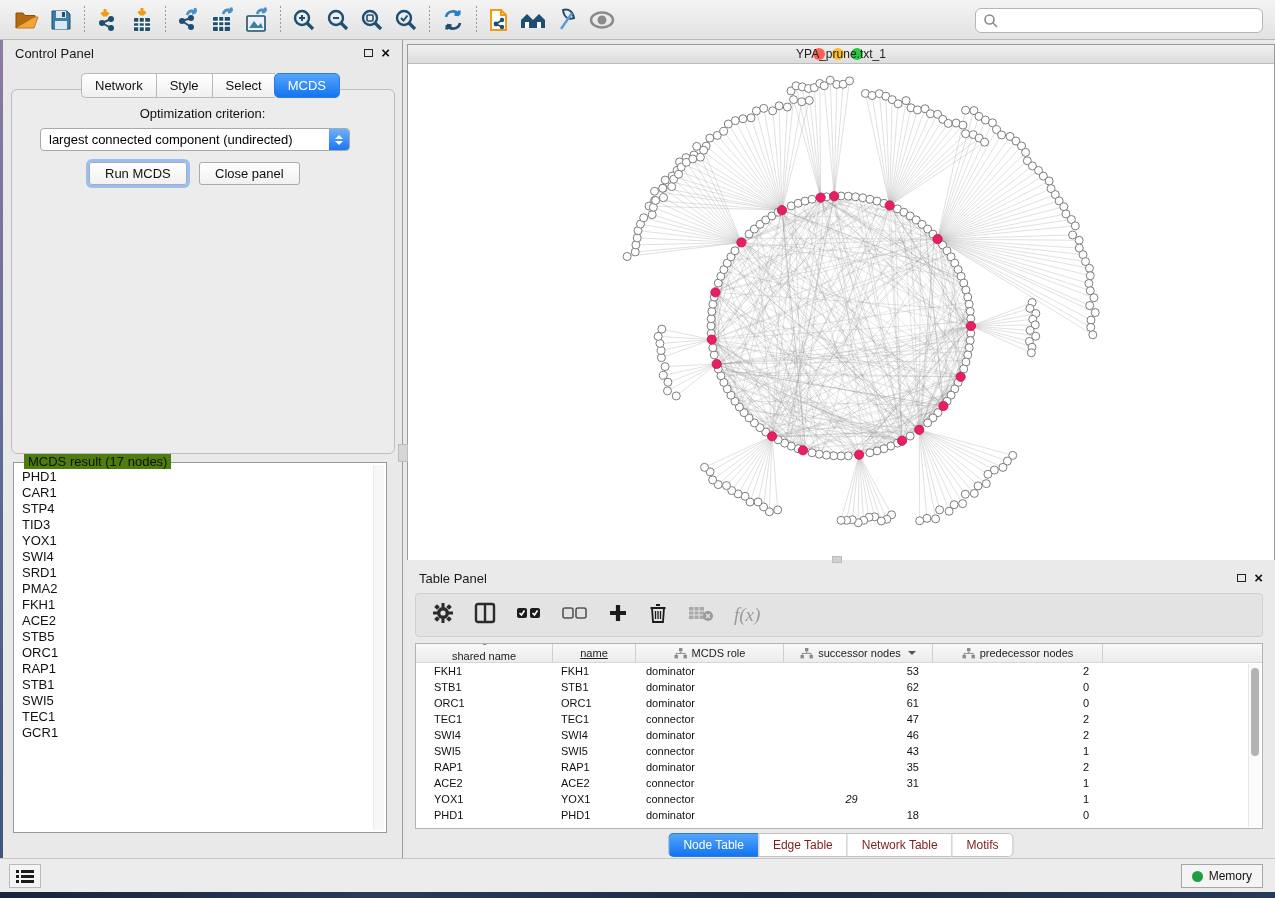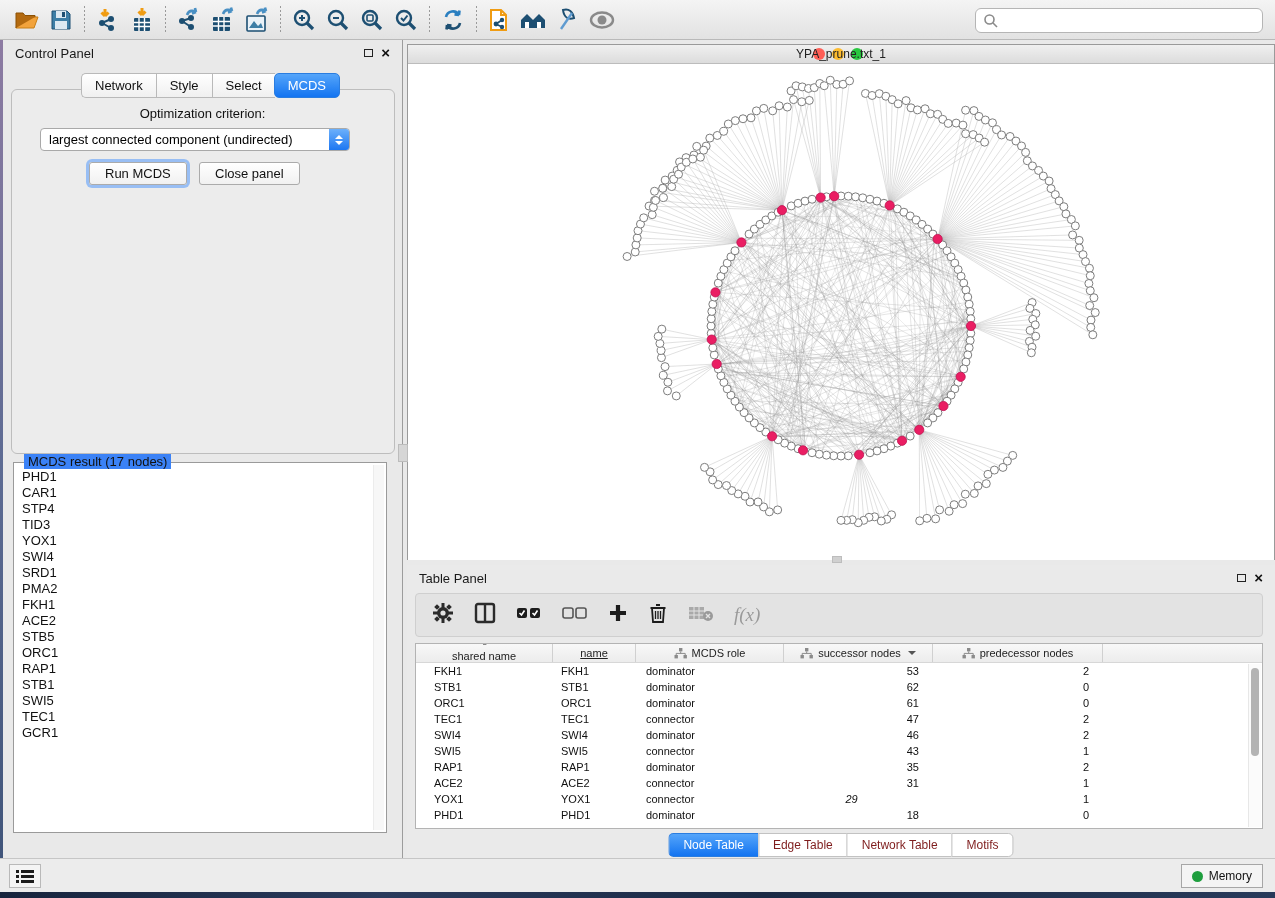--- a/index.html
+++ b/index.html
@@ -56,21 +56,21 @@
     border-bottom:4px solid #fff; }
   .chev-dn { width:0; height:0; border-left:4px solid transparent; border-right:4px solid transparent;
     border-top:4px solid #fff; }
   .btn { background:linear-gradient(#ffffff,#f1f1f1); border:1px solid #ababab;
     border-radius:3px; font-size:13px; padding:3px 15px; color:#111; }
   #run-btn { position:absolute; left:86px; top:122px; box-shadow:0 0 0 3px rgba(96,160,250,.6); }
   #closep-btn { position:absolute; left:196px; top:122px; }
 
   #mcds-fieldset { position:absolute; left:10px; top:422px; width:374px; height:371px;
     border:1px solid #9a9a9a; background:#fff; }
-  #mcds-legend { position:absolute; left:10px; top:-9px; background:#3b82f6;
+  #mcds-legend { position:absolute; left:10px; top:-9px; background:#4d7c0f;
     padding:0 4px; font-size:13px; color:#111; }
   #mcds-list { position:absolute; inset:2px 14px 2px 2px; overflow:hidden;
     font-size:13px; color:#111; padding:4px 6px; }
   .mcds-item { line-height:16px; }
   #mcds-scroll { position:absolute; top:2px; right:2px; bottom:2px; width:11px;
     background:#f7f7f7; border-left:1px solid #ececec; }
 
   
   #v-grip { position:absolute; left:398px; top:444px; width:10px; height:18px;
     background:#d6d6d6; border:1px solid #bcbcbc; z-index:5; }

